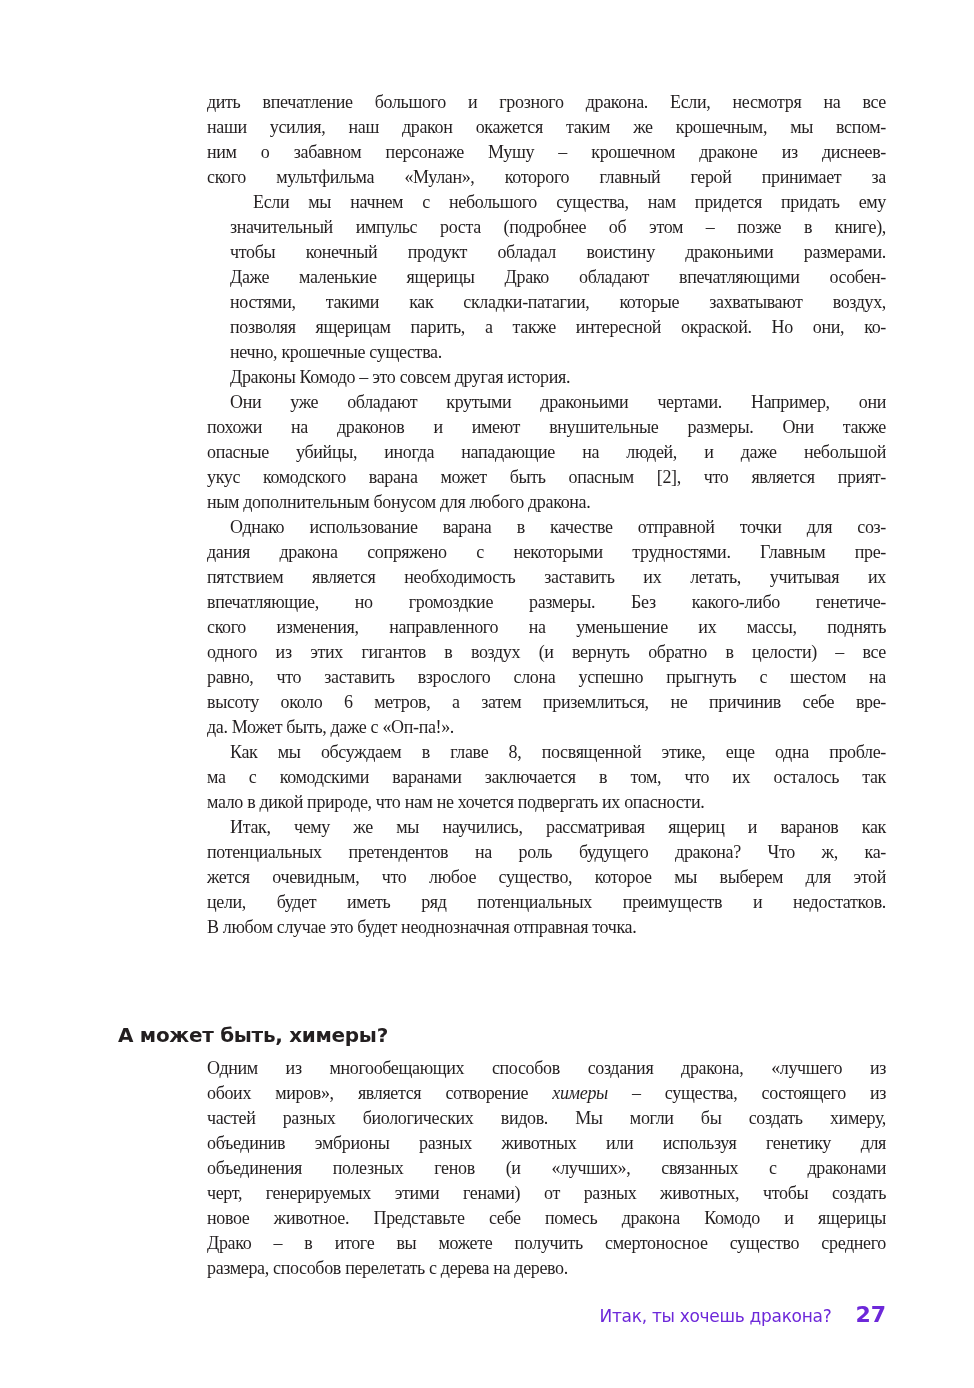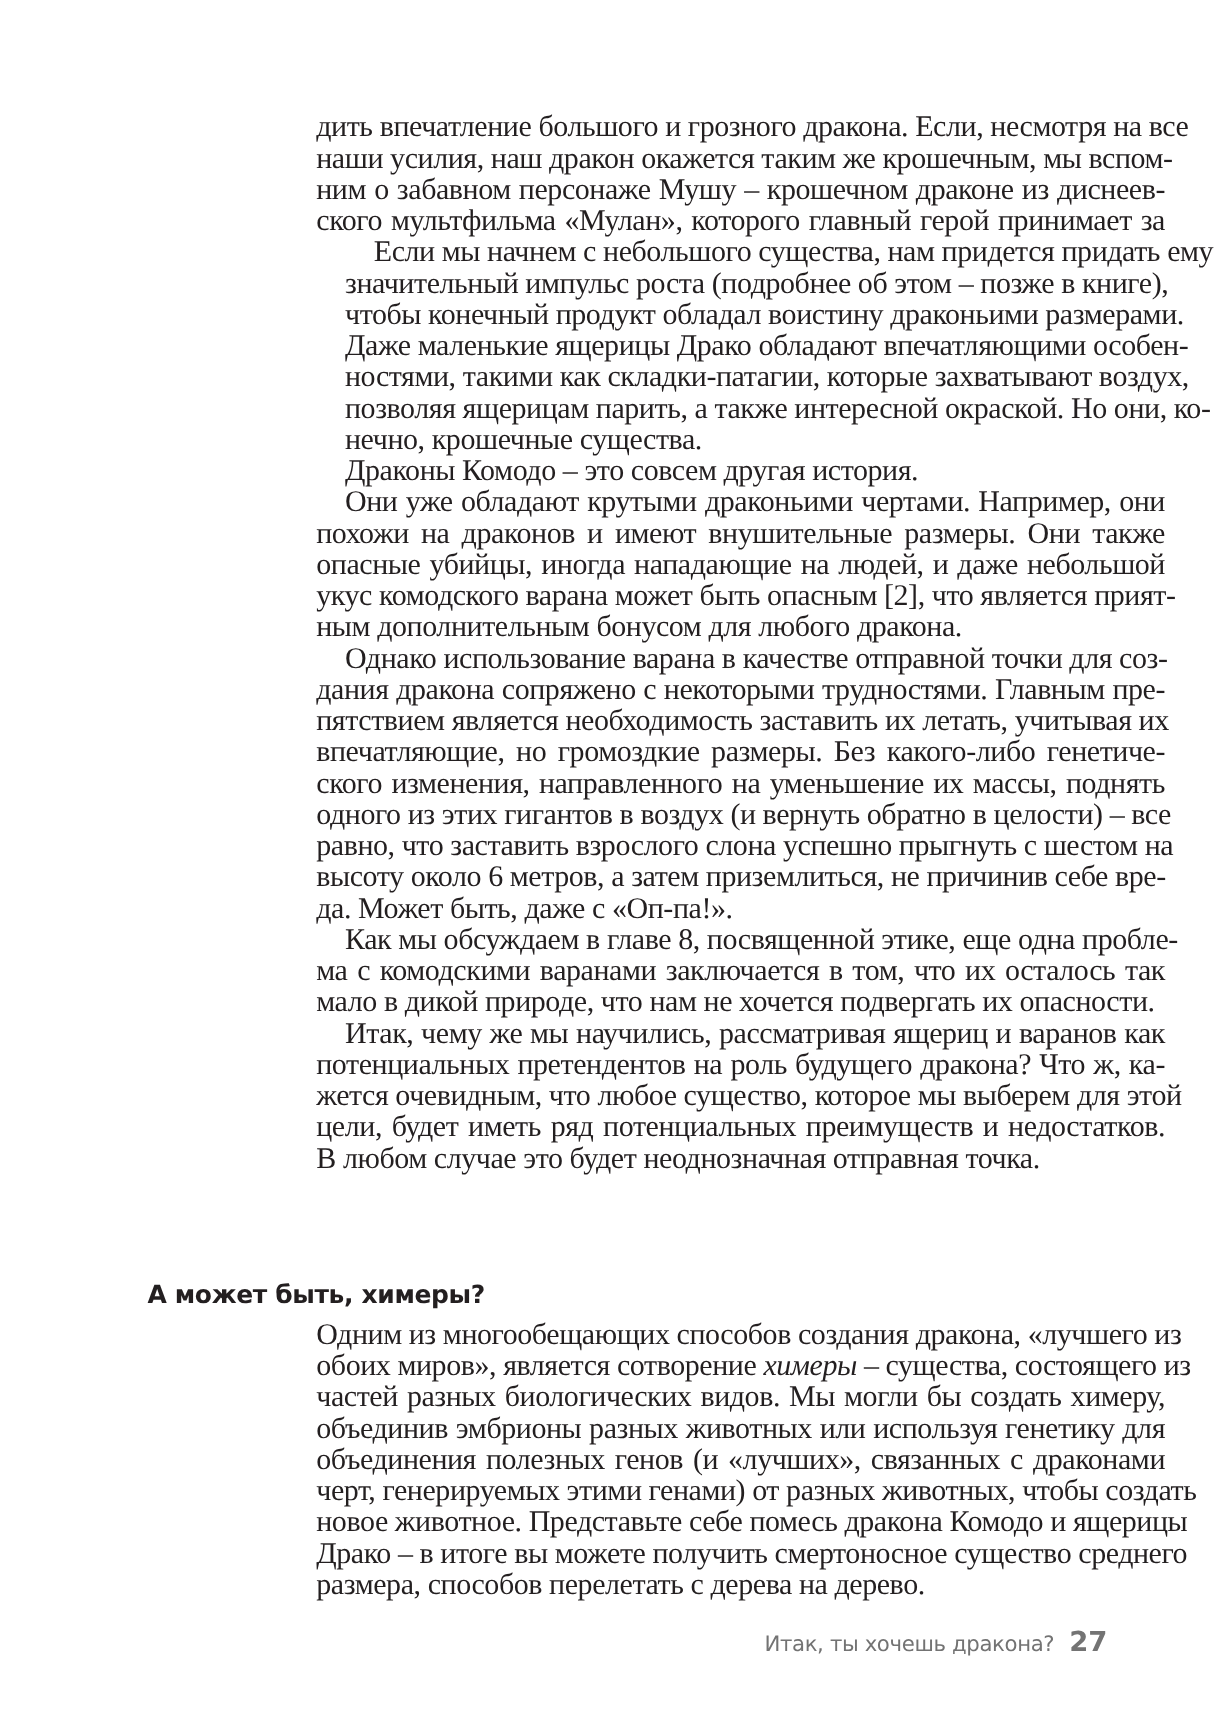--- a/index.html
+++ b/index.html
@@ -1,41 +1,40 @@
 <!DOCTYPE html>
 <html><head>
 <meta charset="utf-8">
 <style>
   html, body { margin: 0; padding: 0; background: #ffffff; }
   body { width: 974px; height: 1388px; position: relative; overflow: hidden; }
   .page { position: absolute; left: 0; top: 0; width: 974px; height: 1388px; }
   .body-text {
     position: absolute; left: 207px; width: 679px;
     font-family: "Liberation Serif", "DejaVu Serif", serif;
-    font-size: 24px; line-height: 25px; color: #231f20;
+    font-size: 18px; line-height: 25px; color: #231f20;
     text-align: justify; hyphens: manual;
     letter-spacing: -0.35px;
-    margin-left: 46px;
   }
   .block1 { top: 90px; }
   .p { margin: 0; }
   .p.indent { text-indent: 23px; }
   .line { display: block; text-align: justify; text-align-last: justify; white-space: nowrap; }
   .line.last { text-align-last: left; }
   .heading {
     position: absolute; left: 118px; top: 1006px;
     font-family: "DejaVu Sans", "Liberation Sans", sans-serif;
     font-weight: bold; font-size: 20px; color: #231f20; letter-spacing: -0.3px;
   }
   .block2 { top: 1056px; }
   em { font-style: italic; }
   .footer {
     position: absolute; top: 1302px; right: 88px;
-    display: flex; align-items: baseline; gap: 12px;
-    color: #737373;
+    display: flex; align-items: baseline; gap: 24px;
+    color: #6d28d9;
   }
   .footer-title { font-family: "DejaVu Sans", sans-serif; font-size: 17px; letter-spacing: -0.3px; }
   .page-num { font-family: "DejaVu Sans", sans-serif; font-weight: bold; font-size: 22px; }
 </style>
 </head>
 <body>
 
 <div class="page">
 
   <div class="body-text block1">

